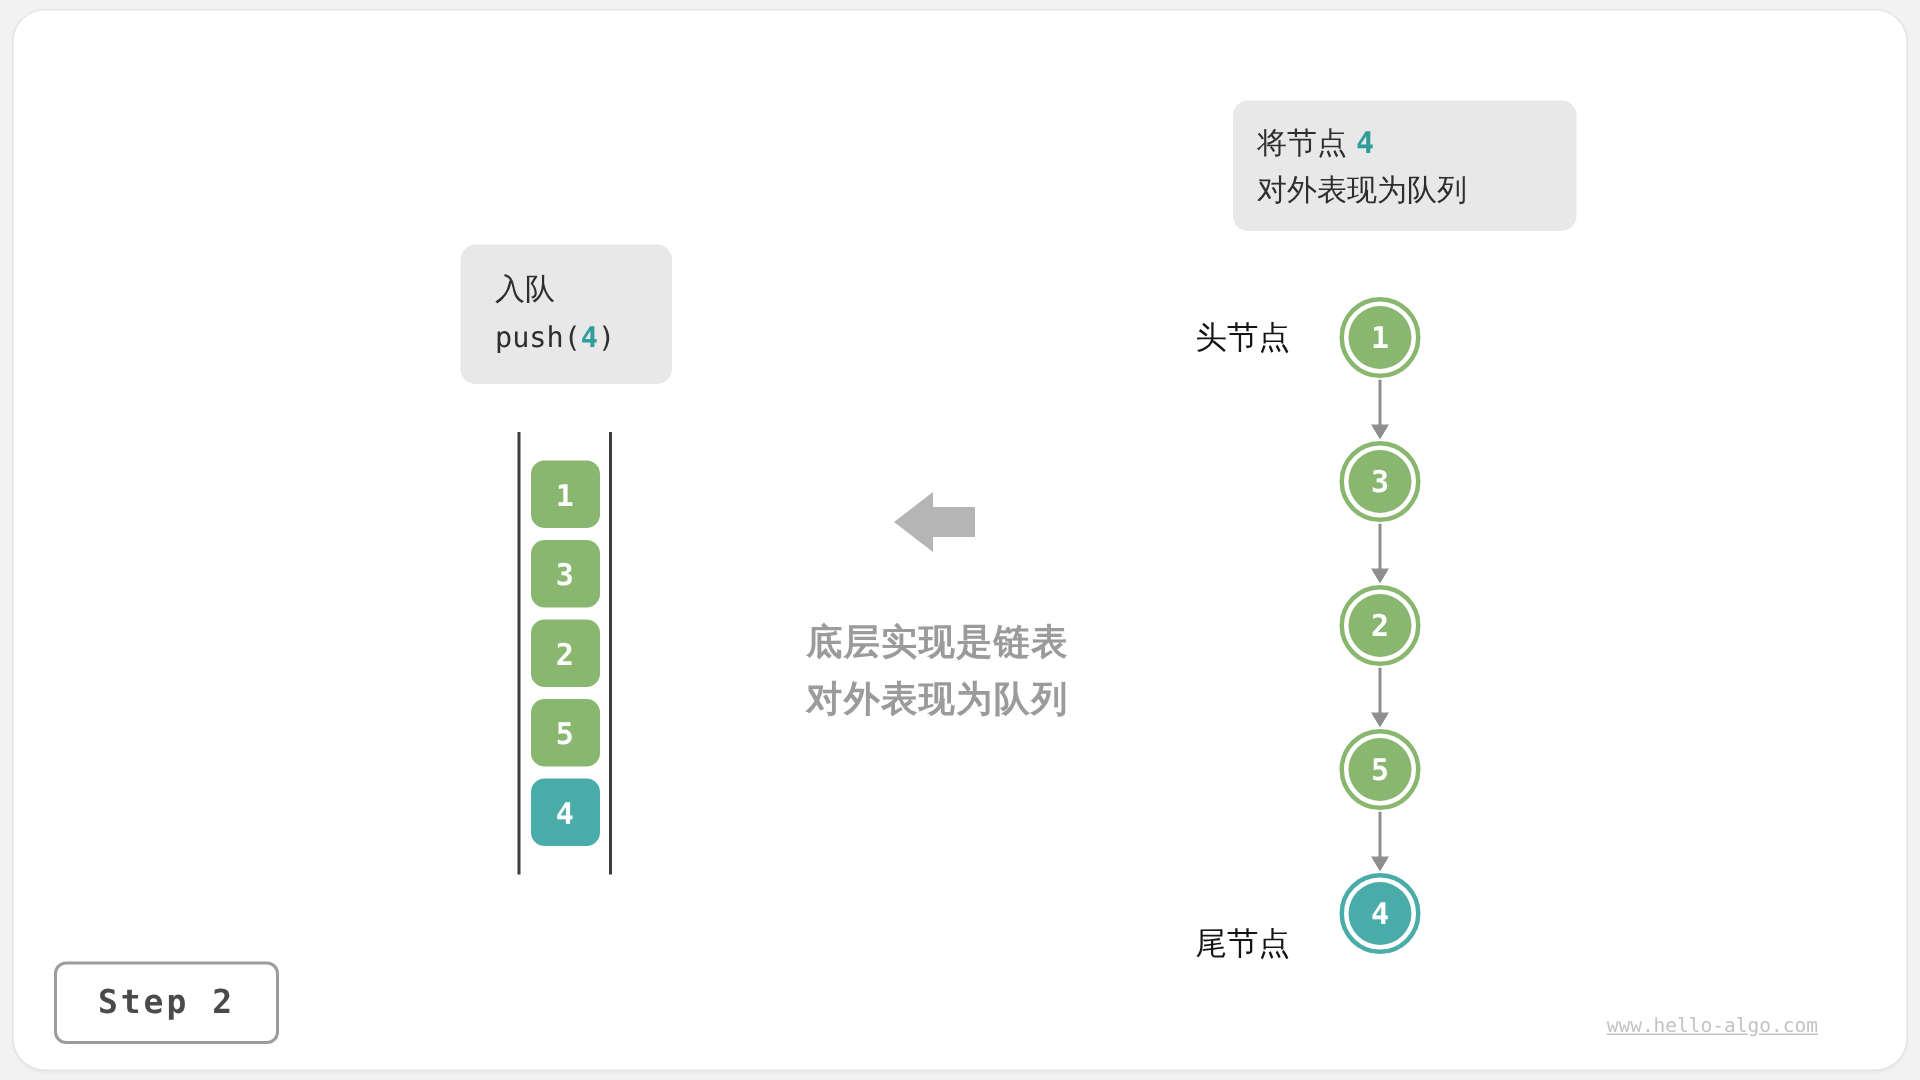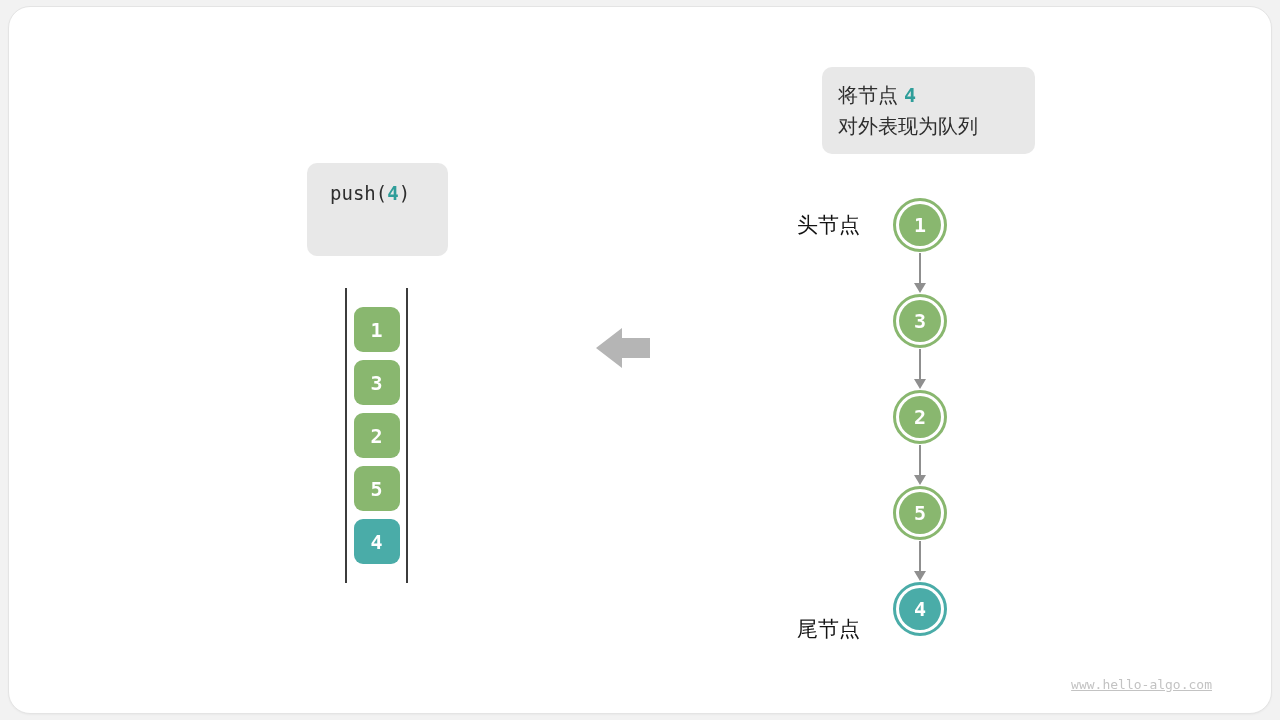--- a/index.html
+++ b/index.html
@@ -12,21 +12,21 @@
     position:absolute;left:8px;top:6px;right:8px;bottom:6px;
     background:#ffffff;border:1px solid #e4e4e4;border-radius:22px;
     box-shadow:0 1px 2px rgba(0,0,0,0.04);
   }
   .callout{
     position:absolute;background:#e8e8e8;border-radius:10px;
     color:#2e2e2e;
   }
   .top-callout{
     left:822px;top:67px;width:197px;height:87px;
-    padding:13px 0 0 16px;box-sizing:content-box;
+    padding:13px 16px 0 16px;box-sizing:content-box;
     font-size:20px;line-height:31px;
   }
   .top-callout{height:74px;}
   .op-callout{
     left:307px;top:163px;width:141px;height:93px;
     font-size:20px;line-height:32px;
   }
   .op-inner{padding:14px 0 0 23px;}
   .mono{font-family:"DejaVu Sans Mono","Liberation Mono",monospace;}
   .teal-num{
@@ -105,37 +105,42 @@
     <div>
       <span>将节点</span><span class="teal-num">4</span>
     </div>
     <div>
       <span>对外表现为队列</span>
     </div>
   </div>
 
   <div class="callout op-callout">
     <div class="op-inner">
+      <div>入队</div>
       <div class="code-line mono">
         <span>push(</span><span class="teal-num">4</span><span>)</span>
       </div>
     </div>
   </div>
 
   <div class="queue">
     <div class="q-item">1</div>
     <div class="q-item">3</div>
     <div class="q-item">2</div>
     <div class="q-item">5</div>
     <div class="q-item highlight">4</div>
   </div>
 
   <svg class="block-arrow" width="56" height="44" viewBox="0 0 56 44">
     <polygon points="0,22 26,2 26,12 54,12 54,32 26,32 26,42" fill="#b5b5b5"></polygon>
   </svg>
+  <div class="center-note">
+    <div>底层实现是链表</div>
+    <div>对外表现为队列</div>
+  </div>
 
   <div class="ll-label" style="top:211px;">头节点</div>
   <div class="ll-label" style="top:615px;">尾节点</div>
 
   <div class="node" style="top:198px;">
     <span class="node-core">1</span>
   </div>
   <div class="node" style="top:294px;">
     <span class="node-core">3</span>
   </div>
@@ -159,14 +164,15 @@
   </svg>
   <svg class="connector" style="top:445px;" width="18" height="41" viewBox="0 0 18 41">
     <line x1="9" y1="0" x2="9" y2="31" stroke="#8f8f8f" stroke-width="2"></line>
     <polygon points="3,30 15,30 9,40" fill="#8f8f8f"></polygon>
   </svg>
   <svg class="connector" style="top:541px;" width="18" height="41" viewBox="0 0 18 41">
     <line x1="9" y1="0" x2="9" y2="31" stroke="#8f8f8f" stroke-width="2"></line>
     <polygon points="3,30 15,30 9,40" fill="#8f8f8f"></polygon>
   </svg>
 
+  <div class="step-box">Step 2</div>
   <div class="watermark">www.hello-algo.com</div>
 </div>
 
 </body></html>

